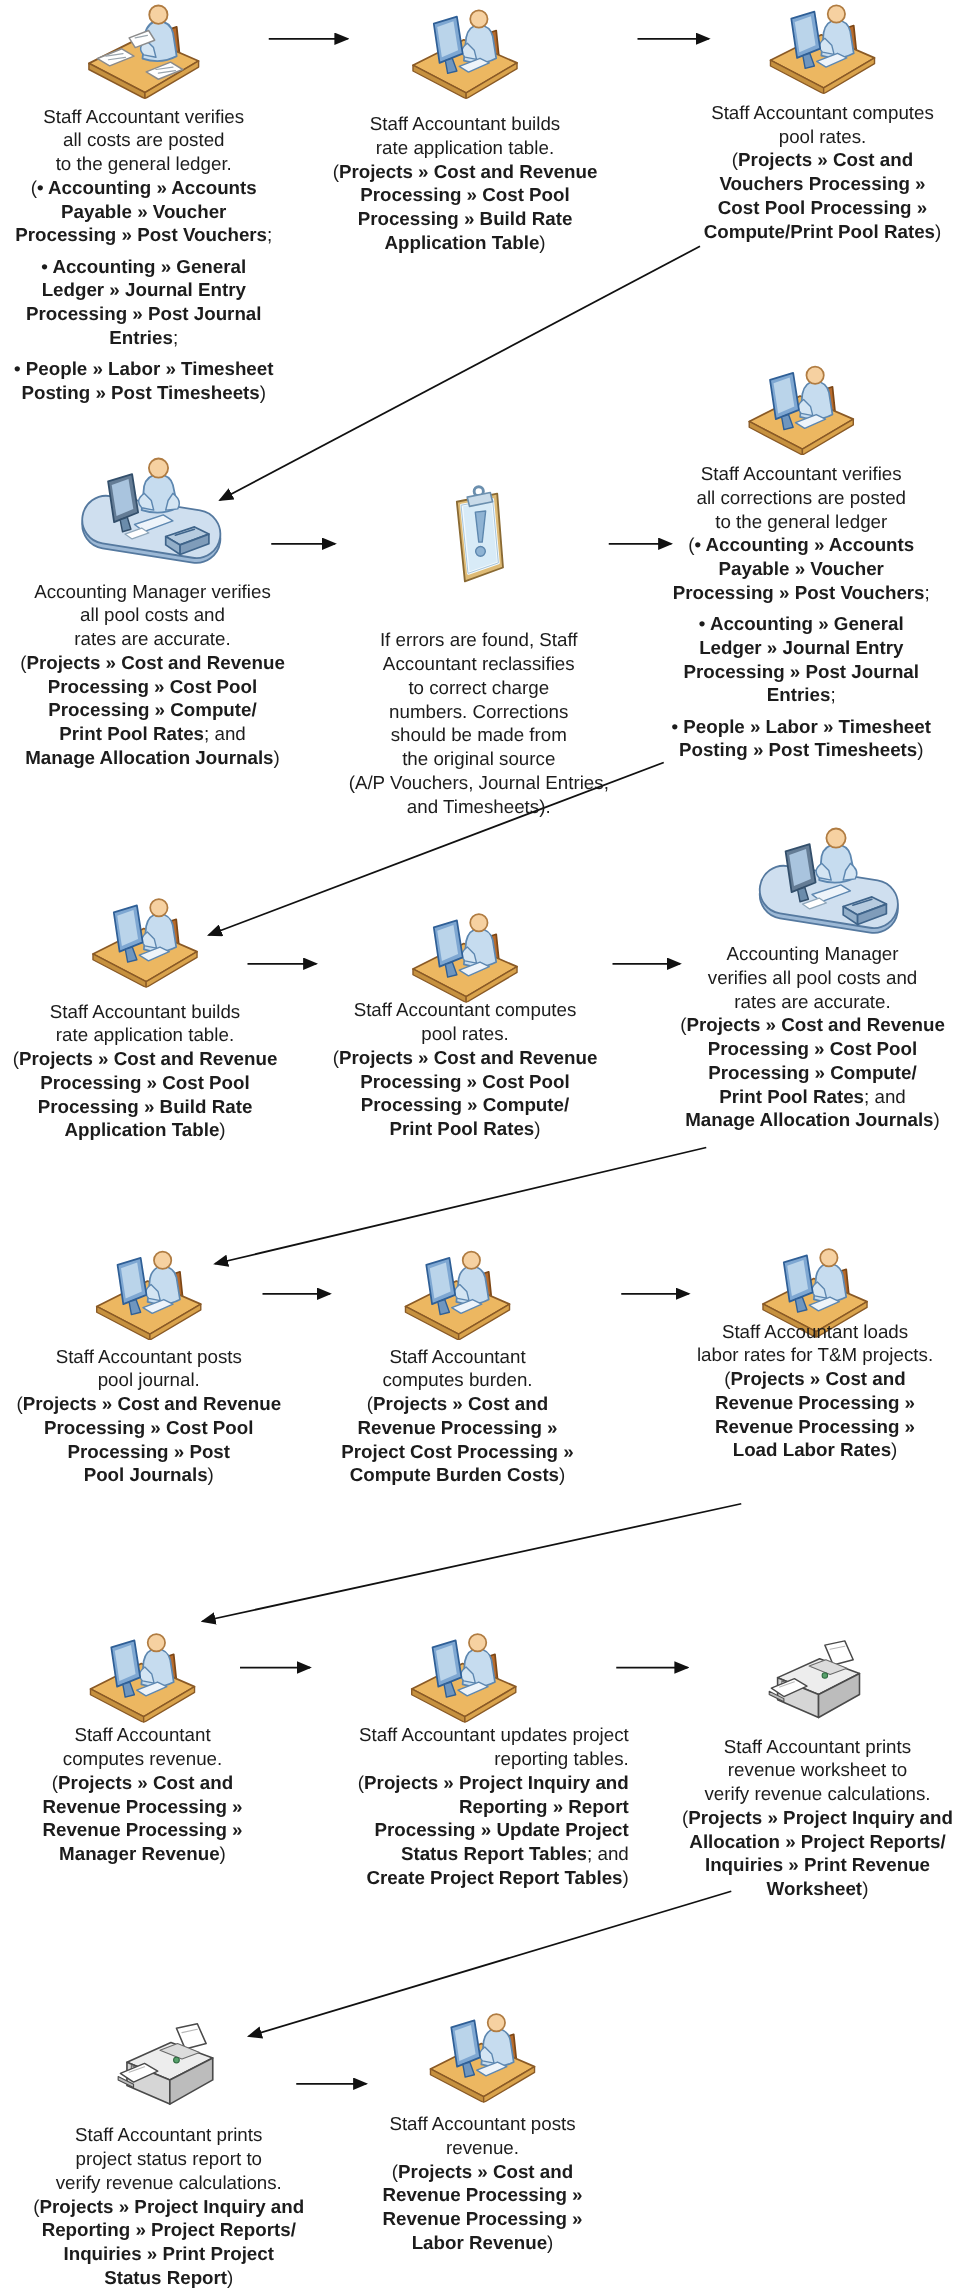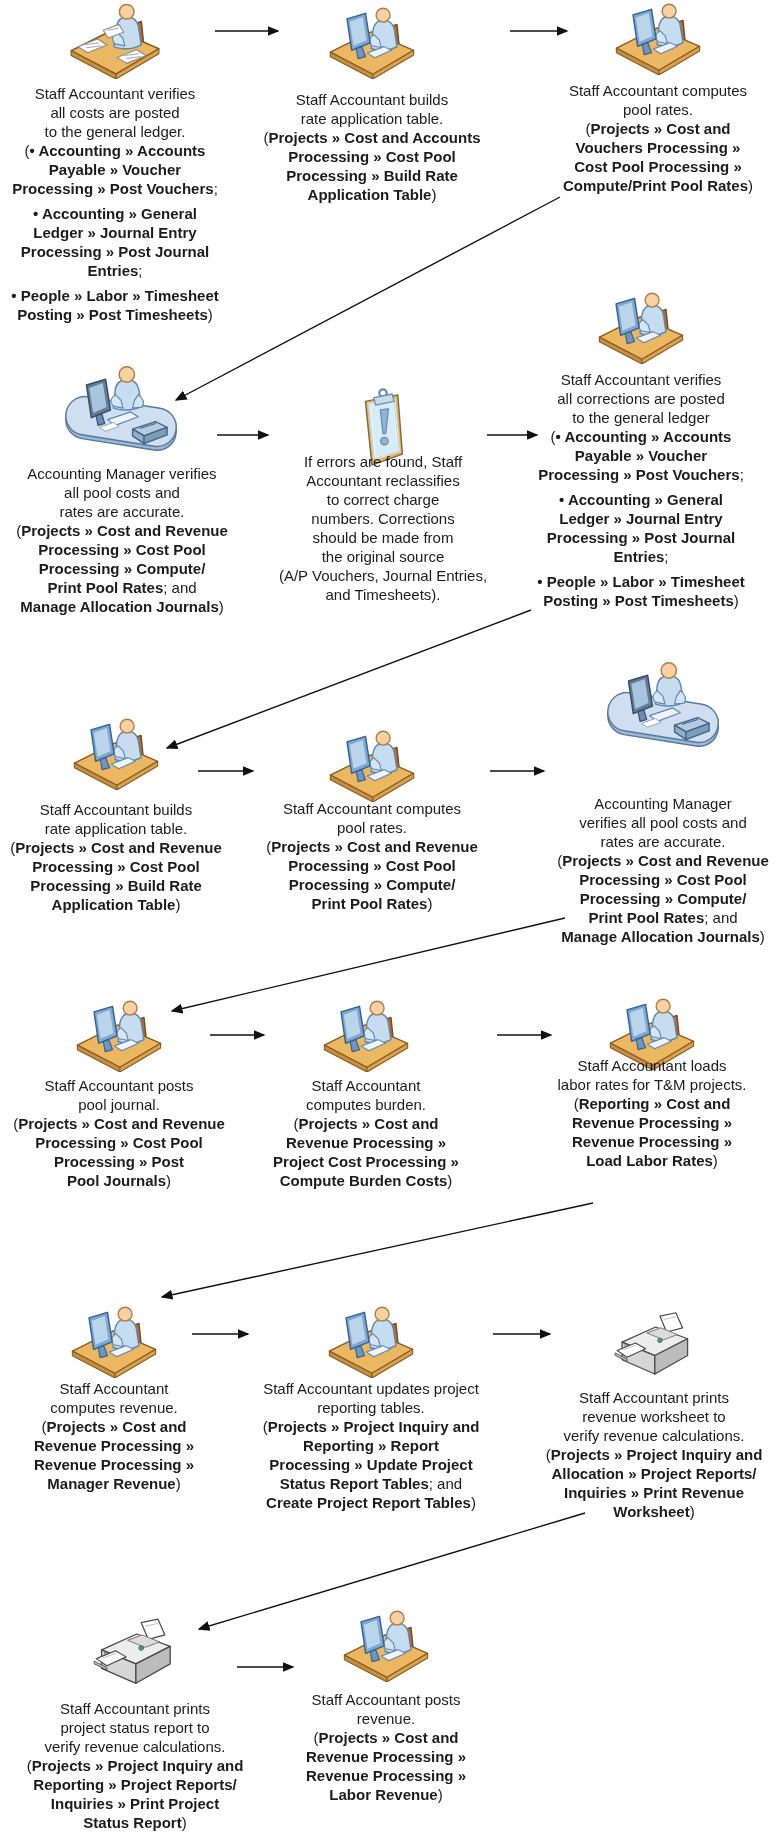--- a/index.html
+++ b/index.html
@@ -91,21 +91,21 @@
    <path d="M52,32 Q44,38 50,44 L60,46 58,38 Z" fill="#d4e5f3" stroke="#5d87b0" stroke-width="1.2"></path>
    <polygon points="23,15 43,9 48,41 28,49" fill="#7ea7d2" stroke="#2f5f96" stroke-width="1.5"></polygon>
    <polygon points="26,18 40,13 44,38 30,44" fill="#bad4ea"></polygon>
    <polygon points="33,47 39,45 43,56 35,58" fill="#6f96bf" stroke="#2f5f96" stroke-width="1.2"></polygon>
    <polygon points="45,52 63,45 71,49 53,57" fill="#eef4fa" stroke="#5d87b0" stroke-width="1.2"></polygon>
   </g>
           </svg></div>
         <div class="node-label" style="left: 256px; top: 90px; width: 232px;">
           <div class="para"><span>Staff Accountant builds
 rate application table.
-(</span><b>Projects » Cost and Accounts
+(</span><b>Projects » Cost and Revenue
 Processing » Cost Pool
 Processing » Build Rate
 Application Table</b><span>)</span></div>
         </div>
       </div>
       <div class="node">
         <div class="node-icon" style="left: 611px; top: 1px;"><svg width="94" height="74" viewBox="0 0 100 80" preserveAspectRatio="xMidYMid meet" xmlns="http://www.w3.org/2000/svg">
   <g stroke-linejoin="round" stroke-linecap="round">
    <polygon points="68,24 77,21 80,50 71,54" fill="#b76b2c" stroke="#7d4716" stroke-width="1.5"></polygon>
    <polygon points="5,51 49,29 95,49 51,75" fill="#ecb761" stroke="#8a5a26" stroke-width="1.5"></polygon>
@@ -165,21 +165,21 @@
   <g stroke-linejoin="round" stroke-linecap="round">
    <circle cx="26" cy="6" r="4" fill="none" stroke="#6b8fae" stroke-width="2.5"></circle>
    <polygon points="7,15 42,8 47,72 14,84" fill="#debb76" stroke="#8a6a33" stroke-width="1.6"></polygon>
    <polygon points="11,18 38,13 43,68 17,77" fill="#d8ebf7" stroke="#f4fafd" stroke-width="2.5"></polygon>
    <polygon points="11,18 38,13 43,68 17,77" fill="none" stroke="#9fc0d8" stroke-width="0.8"></polygon>
    <path d="M23,24 L32,23 L29,50 L26,50 Z" fill="#8fb3d3" stroke="#5d87ae" stroke-width="1.2"></path>
    <circle cx="27.5" cy="58" r="4.2" fill="#8fb3d3" stroke="#5d87ae" stroke-width="1.2"></circle>
    <polygon points="16,11 36,7 38,15 18,19" fill="#c9dbe9" stroke="#6b8fae" stroke-width="1.4"></polygon>
   </g>
           </svg></div>
-        <div class="node-label" style="left: 256px; top: 452px; width: 254px;">
+        <div class="node-label" style="left: 256px; top: 503px; width: 254px;">
           <div class="para"><span>If errors are found, Staff
 Accountant reclassifies
 to correct charge
 numbers. Corrections
 should be made from
 the original source
 (A/P Vouchers, Journal Entries,
 and Timesheets).</span></div>
         </div>
       </div>
@@ -277,21 +277,21 @@
    <path d="M58,34 Q50,40 56,46 L66,48 64,40 Z" fill="#d4e5f3" stroke="#5d87b0" stroke-width="1.2"></path>
    <path d="M82,34 Q90,40 86,47 L76,48 78,40 Z" fill="#d4e5f3" stroke="#5d87b0" stroke-width="1.2"></path>
    <polygon points="50,60 74,52 82,57 58,66" fill="#eef4fa" stroke="#5d87b0" stroke-width="1.2"></polygon>
    <polygon points="42,68 56,63 62,67 48,72" fill="#ffffff" stroke="#8ea6ba" stroke-width="1"></polygon>
    <polygon points="76,70 100,62 112,68 88,77" fill="#b6cbdf" stroke="#3f648a" stroke-width="1.4"></polygon>
    <polygon points="76,70 88,77 88,85 76,77" fill="#93afc9" stroke="#3f648a" stroke-width="1.4"></polygon>
    <polygon points="88,77 112,68 112,76 88,85" fill="#7f9cba" stroke="#3f648a" stroke-width="1.4"></polygon>
    <line x1="84" y1="69" x2="100" y2="64" stroke="#3f648a" stroke-width="1.2"></line>
   </g>
           </svg></div>
-        <div class="node-label" style="left: 546px; top: 754px; width: 234px; margin-top: 40px;">
+        <div class="node-label" style="left: 533px; top: 754px; width: 234px;">
           <div class="para"><span>Accounting Manager
 verifies all pool costs and
 rates are accurate.
 (</span><b>Projects » Cost and Revenue
 Processing » Cost Pool
 Processing » Compute/
 Print Pool Rates</b><span>; and
 </span><b>Manage Allocation Journals</b><span>)</span></div>
         </div>
       </div>
@@ -357,21 +357,21 @@
    <path d="M52,32 Q44,38 50,44 L60,46 58,38 Z" fill="#d4e5f3" stroke="#5d87b0" stroke-width="1.2"></path>
    <polygon points="23,15 43,9 48,41 28,49" fill="#7ea7d2" stroke="#2f5f96" stroke-width="1.5"></polygon>
    <polygon points="26,18 40,13 44,38 30,44" fill="#bad4ea"></polygon>
    <polygon points="33,47 39,45 43,56 35,58" fill="#6f96bf" stroke="#2f5f96" stroke-width="1.2"></polygon>
    <polygon points="45,52 63,45 71,49 53,57" fill="#eef4fa" stroke="#5d87b0" stroke-width="1.2"></polygon>
   </g>
           </svg></div>
         <div class="node-label" style="left: 528px; top: 1056px; width: 248px;">
           <div class="para"><span>Staff Accountant loads
 labor rates for T&amp;M projects.
-(</span><b>Reporting » Cost and
+(</span><b>Projects » Cost and
 Revenue Processing »
 Revenue Processing »
 Load Labor Rates</b><span>)</span></div>
         </div>
       </div>
       <div class="node">
         <div class="node-icon" style="left: 67px; top: 1304px;"><svg width="94" height="74" viewBox="0 0 100 80" preserveAspectRatio="xMidYMid meet" xmlns="http://www.w3.org/2000/svg">
   <g stroke-linejoin="round" stroke-linecap="round">
    <polygon points="68,24 77,21 80,50 71,54" fill="#b76b2c" stroke="#7d4716" stroke-width="1.5"></polygon>
    <polygon points="5,51 49,29 95,49 51,75" fill="#ecb761" stroke="#8a5a26" stroke-width="1.5"></polygon>
@@ -404,21 +404,21 @@
    <polygon points="51,75 51,80 95,54 95,49" fill="#d9a34c" stroke="#8a5a26" stroke-width="1.2"></polygon>
    <path d="M51,27 Q53,17 62,16 Q72,17 74,26 L77,45 Q64,52 49,47 Z" fill="#c6dcef" stroke="#5d87b0" stroke-width="1.5"></path>
    <circle cx="62" cy="11" r="7.5" fill="#f6d1a1" stroke="#b07c42" stroke-width="1.5"></circle>
    <path d="M52,32 Q44,38 50,44 L60,46 58,38 Z" fill="#d4e5f3" stroke="#5d87b0" stroke-width="1.2"></path>
    <polygon points="23,15 43,9 48,41 28,49" fill="#7ea7d2" stroke="#2f5f96" stroke-width="1.5"></polygon>
    <polygon points="26,18 40,13 44,38 30,44" fill="#bad4ea"></polygon>
    <polygon points="33,47 39,45 43,56 35,58" fill="#6f96bf" stroke="#2f5f96" stroke-width="1.2"></polygon>
    <polygon points="45,52 63,45 71,49 53,57" fill="#eef4fa" stroke="#5d87b0" stroke-width="1.2"></polygon>
   </g>
           </svg></div>
-        <div class="node-label" style="left: 239px; top: 1379px; width: 264px;">
+        <div class="node-label" style="left: 239px; top: 1379px; width: 264px; text-align: right;">
           <div class="para"><span>Staff Accountant updates project
 reporting tables.
 (</span><b>Projects » Project Inquiry and
 Reporting » Report
 Processing » Update Project
 Status Report Tables</b><span>; and
 </span><b>Create Project Report Tables</b><span>)</span></div>
         </div>
       </div>
       <div class="node">

